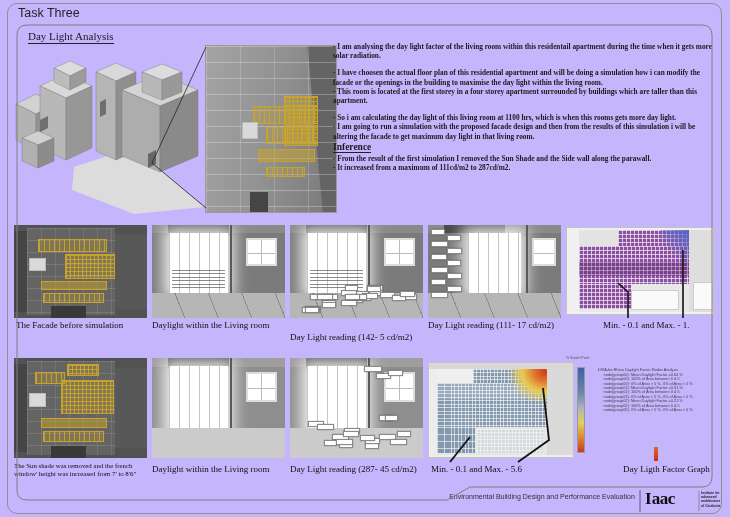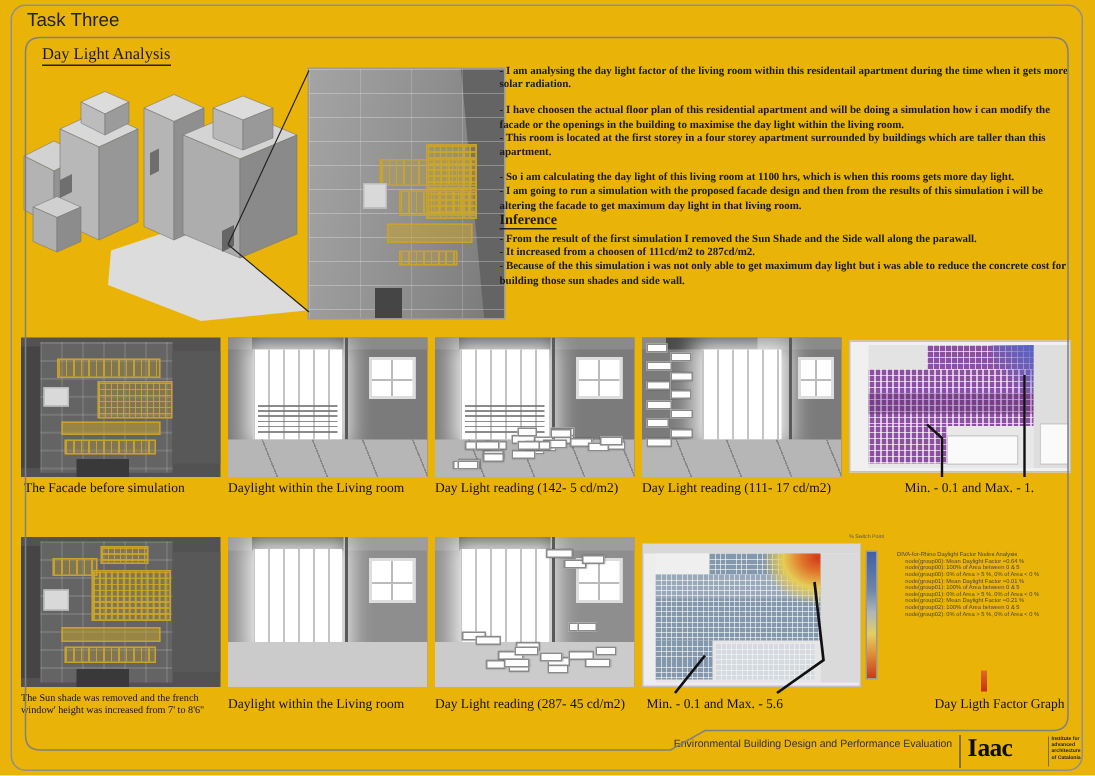--- a/index.html
+++ b/index.html
@@ -1,16 +1,16 @@
 <!DOCTYPE html>
 <html><head>
 <meta charset="utf-8">
 <style>
   html,body{margin:0;padding:0;background:#fff;}
-  .page{position:relative;width:730px;height:517px;background:#eab308;overflow:hidden;
+  .page{position:relative;width:730px;height:517px;background:#c4b5fd;overflow:hidden;
         font-family:"Liberation Serif",serif;color:#1a1a1a;}
   .abs{position:absolute;}
   
   .sheet-border{left:7px;top:3px;width:713px;height:509px;border:1px solid #8f8f8f;border-radius:10px;}
   .page-title{left:18px;top:6px;font-family:"Liberation Sans",sans-serif;font-size:12.5px;color:#222;}
   .subtitle{left:28px;top:30px;font-size:11px;border-bottom:1px solid #222;padding-bottom:1px;}
   
   .textblock{left:333px;top:42px;width:379px;font-size:7.3px;line-height:9.2px;}
   .textblock p{margin:0;font-weight:bold;}
   .textblock p.gap{margin-bottom:8px;}
@@ -137,22 +137,21 @@
   </div>
 
   <div class="abs textblock">
     <p class="gap">- I am analysing the day light factor of the living room within this residentail apartment during the time when it gets more solar radiation.</p>
     <p>- I have choosen the actual floor plan of this residential apartment and will be doing a simulation how i can modify the facade or the openings in the building to maximise the day light within the living room.</p>
     <p class="gap">- This room is located at the first storey in a four storey apartment  surrounded by buildings which are taller than this apartment.</p>
     <p>- So i am calculating the day light of this living room at 1100 hrs, which is when this rooms gets more day light.</p>
     <p>- I am going to run a simulation with the proposed facade design and then from the results of this simulation i will be altering the facade to get maximum day light in that living room.</p>
     <div class="inference">Inference</div>
     <p>- From the result of the first simulation I removed the Sun Shade and the Side wall along the parawall.</p>
-    <p>- It increased from a choosen of 111cd/m2 to 287cd/m2.</p>
-    <p>- Because of the this simulation i was not only able to get maximum day light but i was able to reduce the concrete cost for building those sun shades and side wall.</p>
+    <p>- It increased from a maximum of 111cd/m2 to 287cd/m2.</p>
   </div>
 
   <div class="panel facade" style="left:14px;top:225px;width:133px;height:93px;">
     <div class="leftblk"></div>
     <div class="mainblk"></div>
     <div class="rightblk"></div>
     <div class="yb slats" style="left:18%;top:15%;width:52%;height:14%;"></div>
     <div class="yb ygrid" style="left:38%;top:31%;width:38%;height:27%;"></div>
     <div class="yb" style="left:20%;top:60%;width:50%;height:10%;background:rgba(203,166,40,.5);"></div>
     <div class="yb slats" style="left:22%;top:73%;width:46%;height:11%;"></div>
@@ -236,21 +235,21 @@
     <div class="room" style="left:126px;top:54px;width:20px;height:28px;"></div>
     <div class="pgrid" style="left:51px;top:2px;width:71px;height:16px;"></div>
     <div class="pgrid" style="left:12px;top:18px;width:110px;height:38px;"></div>
     <div class="pgrid" style="left:12px;top:56px;width:52px;height:25px;"></div>
     <div class="abs" style="left:12px;top:34px;width:110px;height:14px;background:rgba(75,20,95,.3);"></div>
     <div class="abs" style="left:94px;top:2px;width:28px;height:33px;background:linear-gradient(225deg,#5565c5 0%,rgba(85,101,197,0) 70%);"></div>
   </div>
 
   <div class="cap" style="left:16px;top:320px;">The Facade before simulation</div>
   <div class="cap" style="left:152px;top:320px;">Daylight within the Living room</div>
-  <div class="cap" style="left:290px;top:320px;text-align:right;">Day Light reading (142- 5 cd/m2)</div>
+  <div class="cap" style="left:290px;top:332px;text-align:right;">Day Light reading (142- 5 cd/m2)</div>
   <div class="cap" style="left:428px;top:320px;">Day Light reading (111- 17 cd/m2)</div>
   <div class="cap" style="left:603px;top:320px;">Min. - 0.1 and Max. - 1.</div>
 
   <div class="panel facade" style="left:14px;top:358px;width:133px;height:100px;">
     <div class="leftblk"></div>
     <div class="mainblk"></div>
     <div class="rightblk"></div>
     <div class="yb ygrid" style="left:40%;top:6%;width:24%;height:12%;"></div>
     <div class="yb slats" style="left:16%;top:14%;width:22%;height:12%;"></div>
     <div class="yb ygrid" style="left:35%;top:22%;width:40%;height:34%;"></div>

